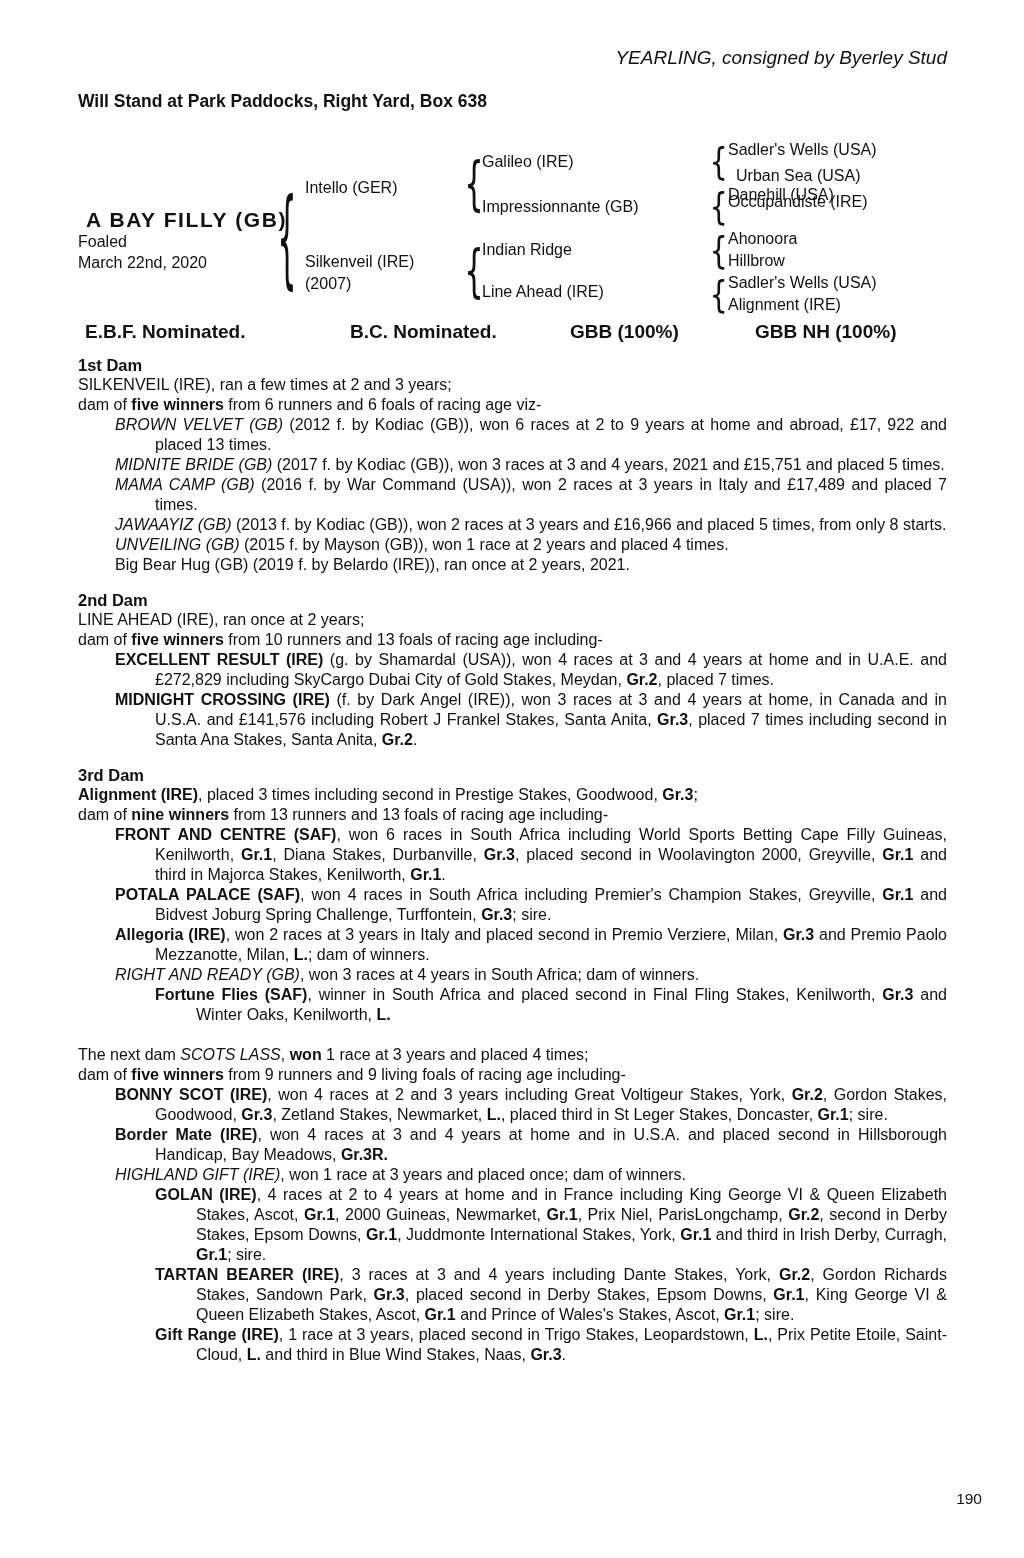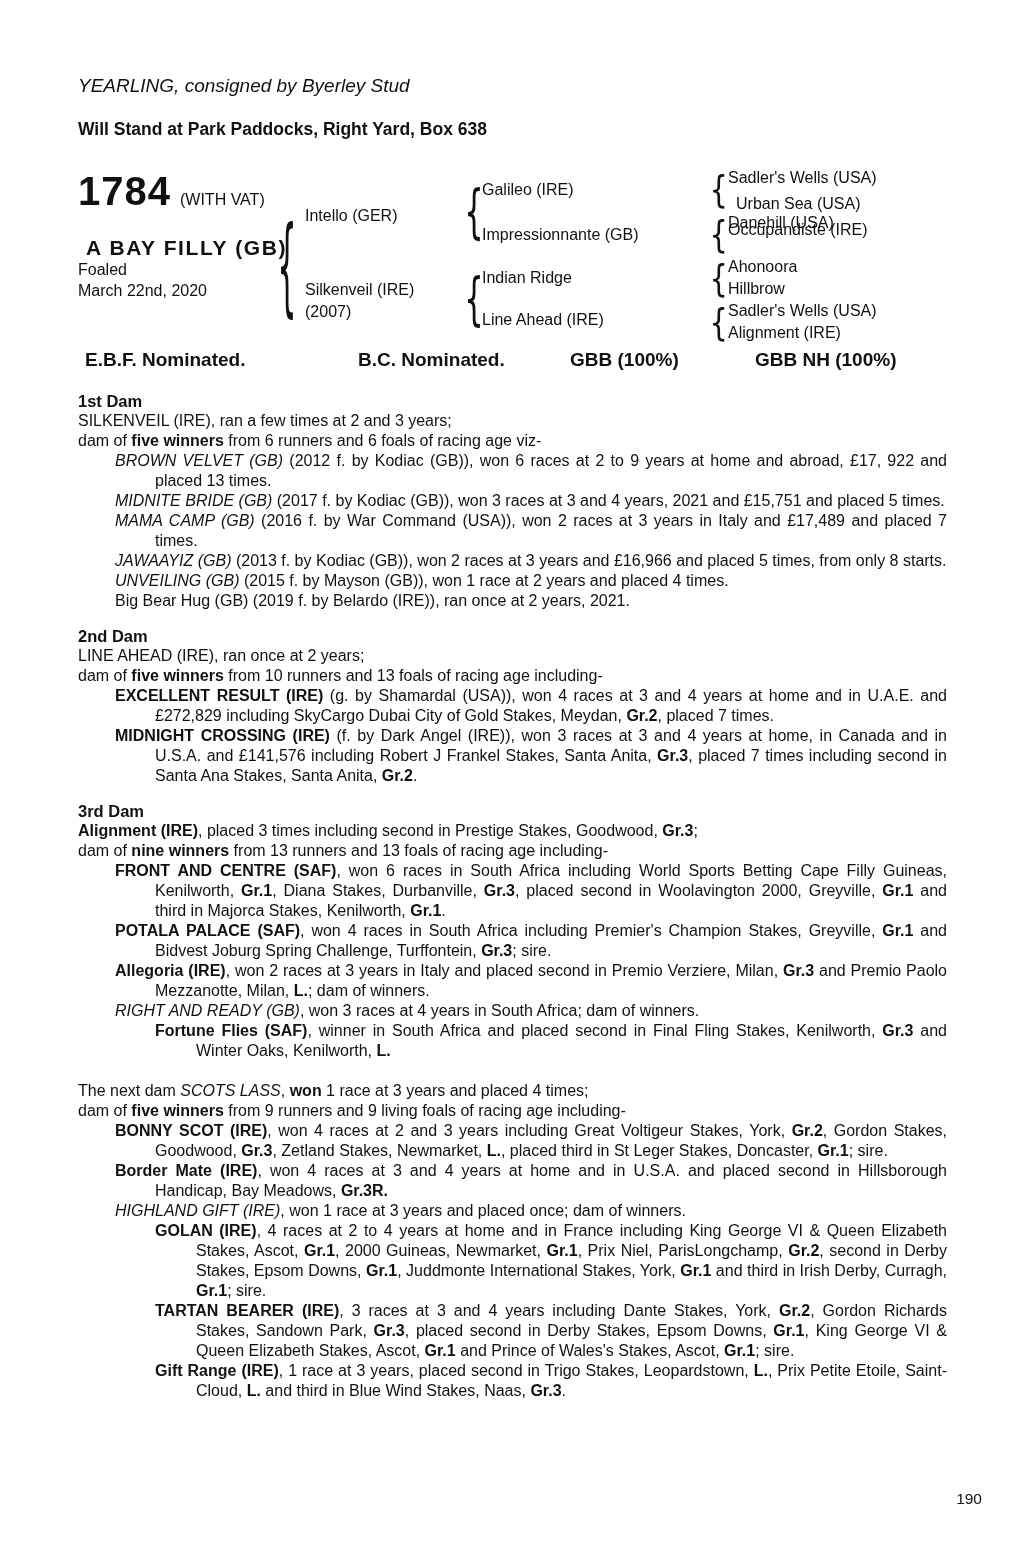--- a/index.html
+++ b/index.html
@@ -4,21 +4,21 @@
 <style>
   html,body { margin:0; padding:0; background:#e8e8e8; }
   .page {
     position:relative; width:1024px; height:1558px; background:#ffffff;
     margin:0 auto; overflow:hidden; color:#111;
     font-family:"Liberation Sans","DejaVu Sans",sans-serif;
     -webkit-font-smoothing:antialiased;
   }
   .content { position:absolute; left:78px; top:0; width:869px; }
 
-  .title { margin-top:74px; text-align:left; font-style:italic; font-size:19px; line-height:23px; }
+  .title { margin-top:46px; text-align:right; font-style:italic; font-size:19px; line-height:23px; }
   .stand { margin-top:22px; font-weight:bold; font-size:17.5px; line-height:21px; }
 
   
   .lot-pedigree { position:relative; height:178px; margin-top:22px; font-size:16px; }
   .lot-row { position:absolute; top:9px; left:0; display:flex; align-items:baseline; gap:9px; }
   .lot-num { font-weight:bold; font-size:40px; line-height:40px; letter-spacing:1px; }
   .vat { font-size:16px; }
   .desc { position:absolute; top:74px; left:8px; font-weight:bold; font-size:21px; letter-spacing:1.6px; }
   .foaled { position:absolute; top:97px; left:0; line-height:21px; }
   .foaled-date { position:absolute; top:118px; left:0; line-height:21px; }
@@ -46,24 +46,24 @@
   .brace-m1   { left:385px; top:30px;  transform:scaleY(1.62) scaleX(0.85); }
   .brace-m2   { left:385px; top:116px; transform:scaleY(1.58) scaleX(0.85); }
   .brace-s1   { left:630px; top:7px;   transform:scaleY(1.02) scaleX(0.8); }
   .brace-s2   { left:630px; top:52px;  transform:scaleY(1.02) scaleX(0.8); }
   .brace-s3   { left:630px; top:96px;  transform:scaleY(1.02) scaleX(0.8); }
   .brace-s4   { left:630px; top:140px; transform:scaleY(1.02) scaleX(0.8); }
 
   
   .noms { position:relative; height:21px; margin-top:9px; font-weight:bold; font-size:19px; }
   .nom { position:absolute; top:0; white-space:nowrap; }
-  .nom0 { left:7px; } .nom1 { left:280px; } .nom2 { left:492px; } .nom3 { left:677px; }
+  .nom0 { left:7px; } .nom1 { left:272px; } .nom2 { left:492px; } .nom3 { left:677px; }
 
   
-  .catalog-body { margin-top:21px; font-size:16px; line-height:20px; }
+  .catalog-body { margin-top:13px; font-size:16px; line-height:20px; }
   .section { margin-top:15px; }
   .section:first-child { margin-top:0; }
   .section.no-heading { margin-top:20px; }
   .sec-heading { font-weight:bold; font-size:16.5px; }
   .para { margin:0; text-align:justify; }
   .para.entry  { padding-left:77px;  text-indent:-40px; }
   .para.entry2 { padding-left:118px; text-indent:-41px; }
   .b { font-weight:bold; }
   .i { font-style:italic; }
 
@@ -72,24 +72,20 @@
 </head>
 <body>
 
 <div class="page">
   <div class="content">
 
     <div class="title">YEARLING, consigned by Byerley Stud</div>
     <div class="stand">Will Stand at Park Paddocks, Right Yard, Box 638</div>
 
     <div class="lot-pedigree">
-      <div class="lot-row">
-        <span class="lot-num">1784</span>
-        <span class="vat">(WITH VAT)</span>
-      </div>
       <div class="desc">A BAY FILLY (GB)</div>
       <div class="foaled">Foaled</div>
       <div class="foaled-date">March 22nd, 2020</div>
 
       <span class="brace brace-tall">{</span>
       <span class="brace brace-m1">{</span>
       <span class="brace brace-m2">{</span>
       <span class="brace brace-s1">{</span>
       <span class="brace brace-s2">{</span>
       <span class="brace brace-s3">{</span>

